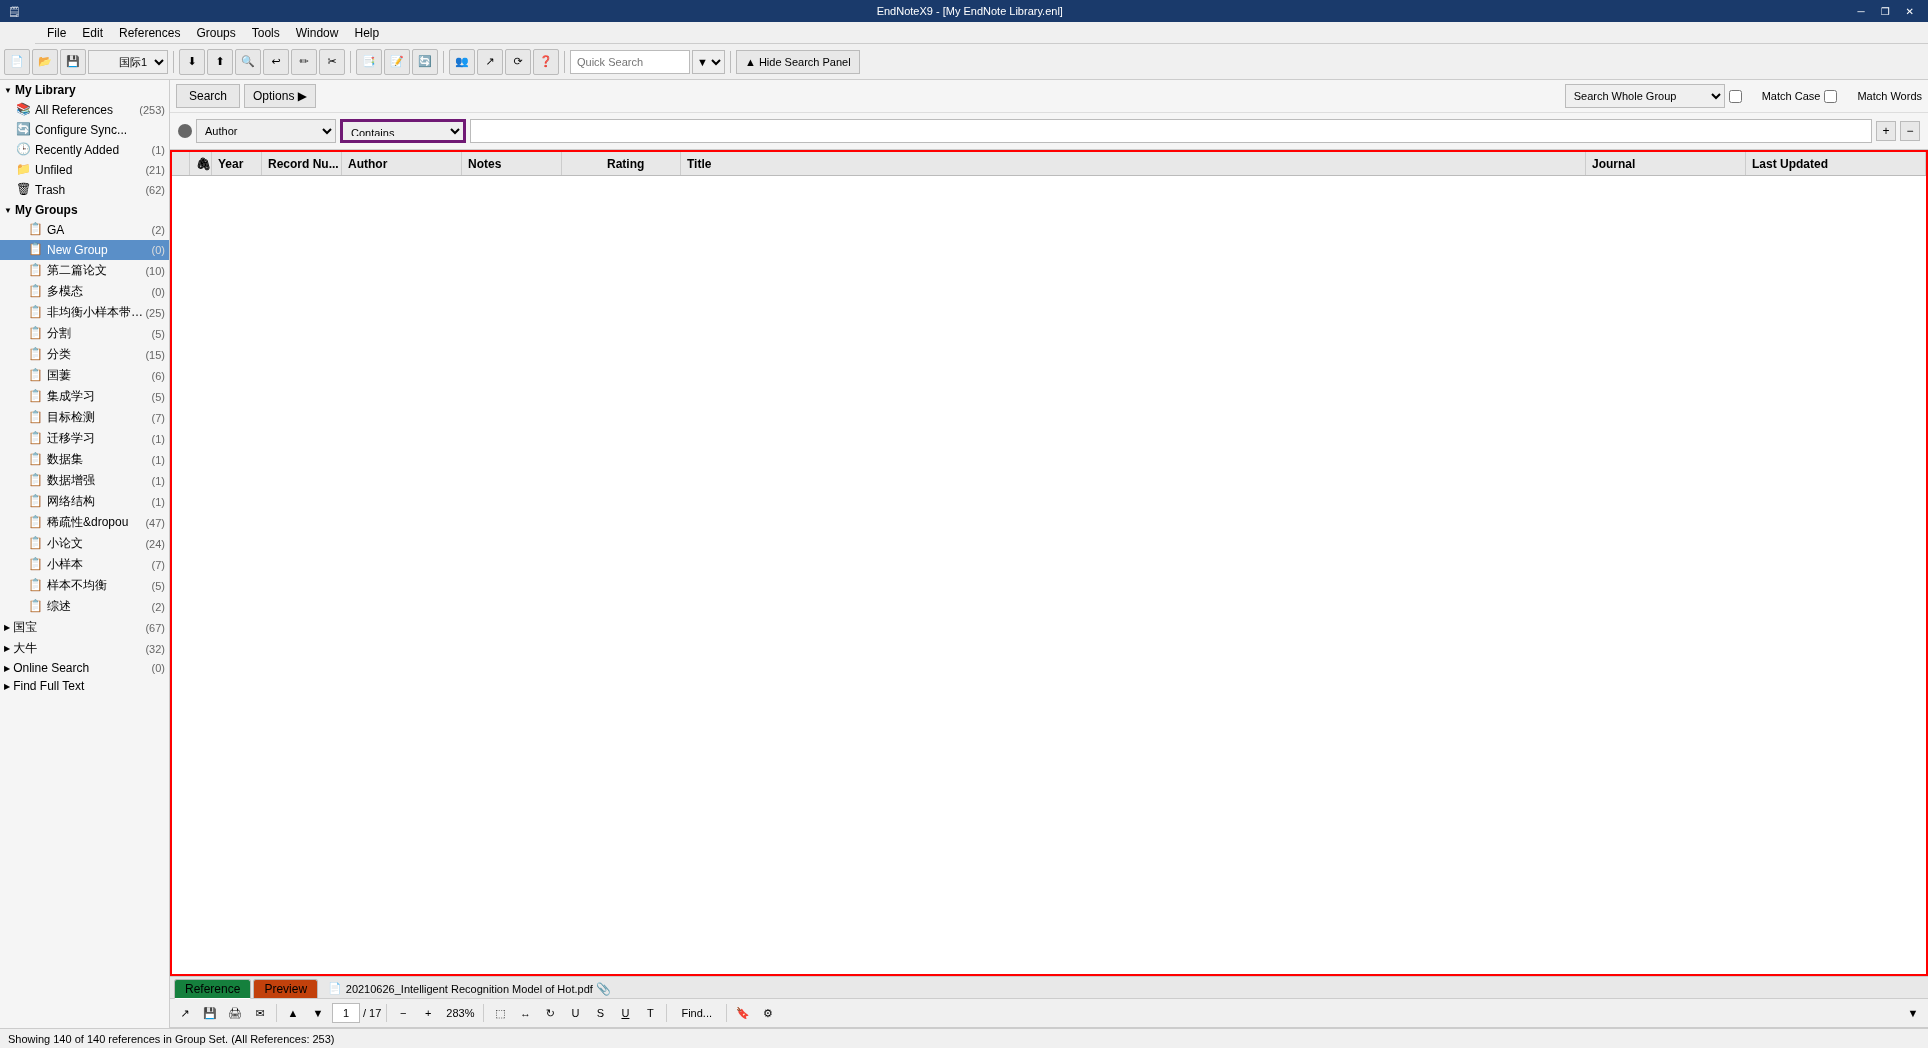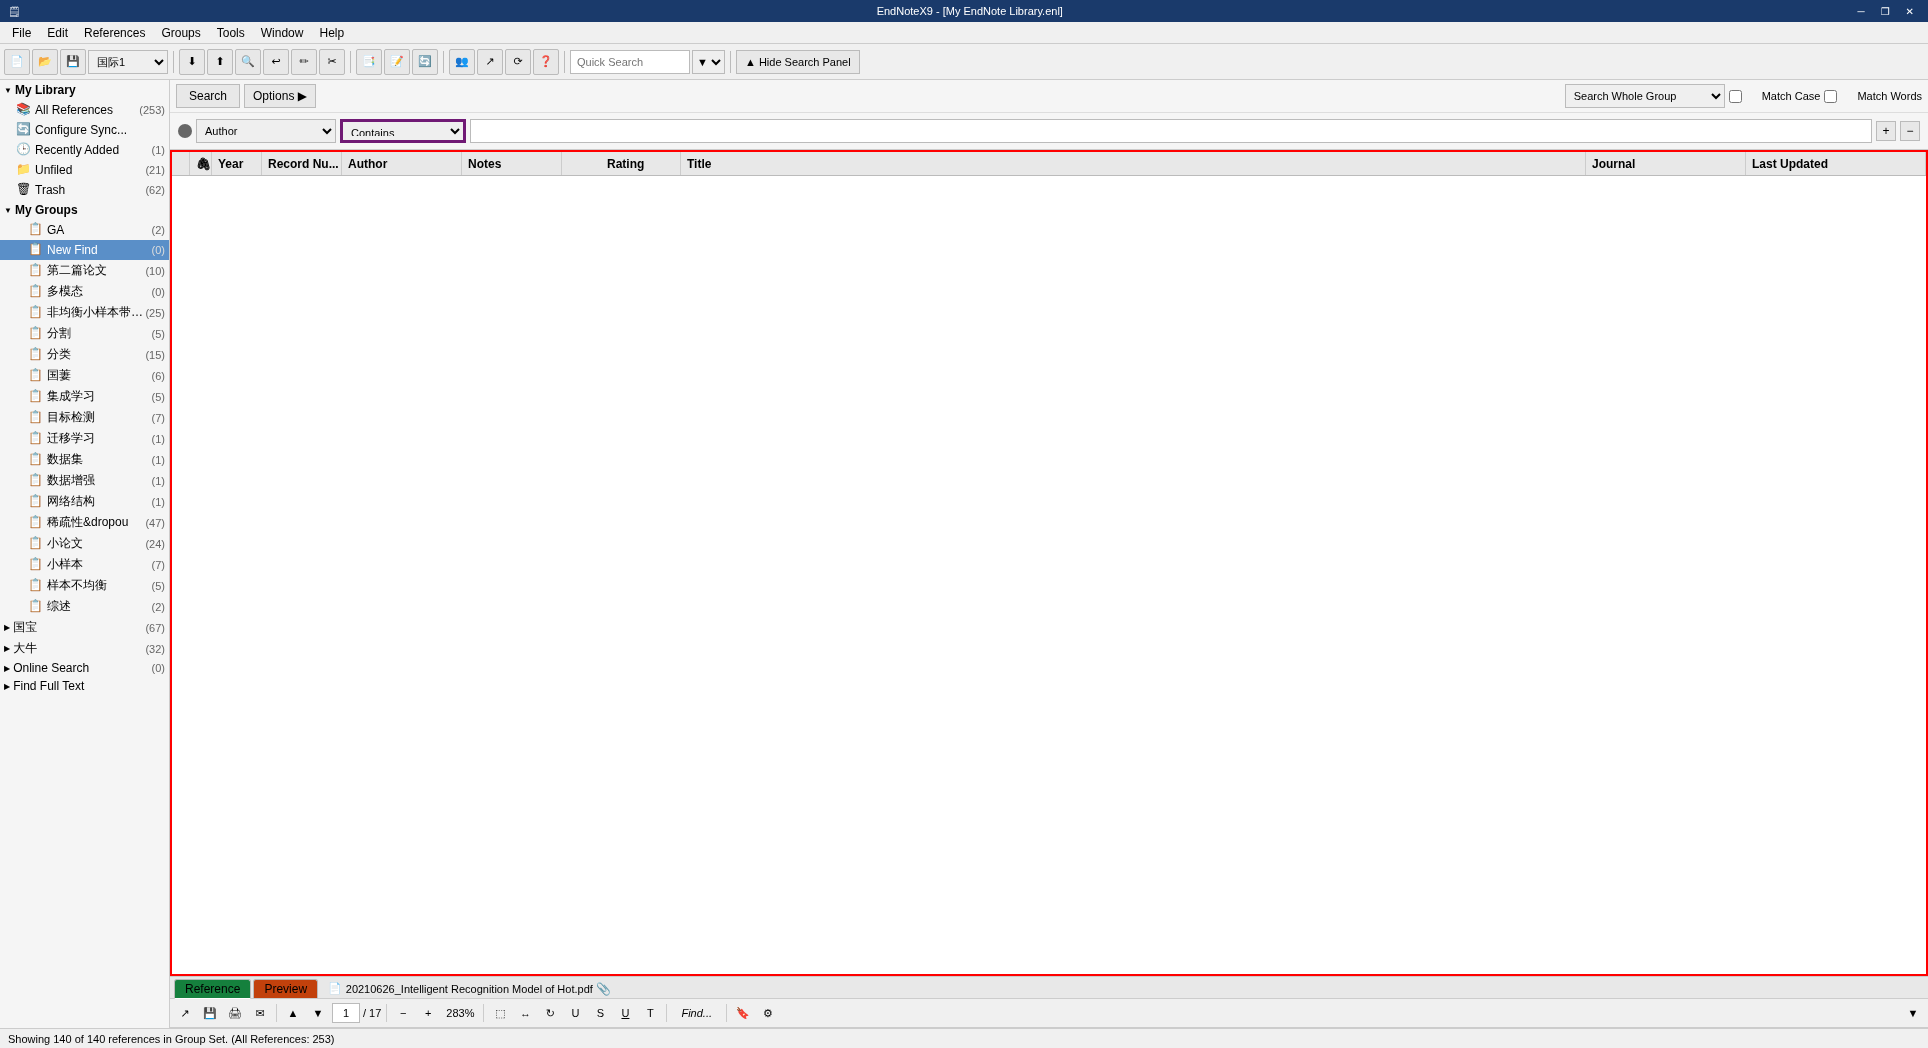--- a/index.html
+++ b/index.html
@@ -5,28 +5,28 @@
     * { box-sizing: border-box; margin: 0; padding: 0; }
     body { font-family: 'Segoe UI', Tahoma, Geneva, Verdana, sans-serif; font-size: 12px; background: #f0f0f0; overflow: hidden; width: 1928px; height: 1048px; }
     
     
     .title-bar { background: #1a3a6b; color: white; height: 22px; display: flex; align-items: center; justify-content: space-between; padding: 0 8px; font-size: 11px; }
     .title-bar-title { flex: 1; text-align: center; }
     .title-bar-controls { display: flex; gap: 4px; }
     .title-bar-btn { color: white; font-size: 10px; cursor: pointer; padding: 0 6px; }
 
     
-    .menu-bar { background: #f0f0f0; height: 22px; display: flex; align-items: center; padding: 0 4px; border-bottom: 1px solid #ccc; }
+    .menu-bar { background: #f0f0f0; height: 22px; display: flex; align-items: center; padding: 0 4px; border-bottom: 1px solid #ccc; margin-left: 35px; }
     .menu-item { padding: 2px 8px; font-size: 12px; cursor: pointer; }
 
     
     .toolbar { background: #f0f0f0; height: 36px; display: flex; align-items: center; padding: 0 4px; border-bottom: 1px solid #ccc; gap: 2px; }
     .toolbar-btn { width: 26px; height: 26px; background: #e8e8e8; border: 1px solid #bbb; border-radius: 2px; cursor: pointer; display: flex; align-items: center; justify-content: center; font-size: 11px; }
     .toolbar-separator { width: 1px; height: 22px; background: #bbb; margin: 0 3px; }
-    .toolbar-dropdown { height: 24px; padding: 2px 4px; border: 1px solid #bbb; font-size: 11px; min-width: 80px; }
+    .toolbar-dropdown { height: 24px; padding: 2px 4px; border: 1px solid #bbb; font-size: 11px; min-width: 80px; text-align: right; }
     .quick-search-box { height: 24px; padding: 2px 6px; border: 1px solid #bbb; font-size: 11px; width: 120px; }
     .hide-search-panel-btn { display: flex; align-items: center; gap: 3px; padding: 2px 8px; border: 1px solid #bbb; background: #e8e8e8; cursor: pointer; font-size: 11px; height: 24px; }
 
     
     .main-layout { display: flex; height: calc(1048px - 22px - 22px - 36px - 20px); }
 
     
     .sidebar { width: 170px; background: #f5f5f5; border-right: 1px solid #ccc; overflow-y: auto; flex-shrink: 0; }
     .sidebar-item { display: flex; align-items: center; padding: 2px 4px; cursor: pointer; font-size: 12px; }
     .sidebar-item.selected { background: #5a8fc8; color: white; }
@@ -209,21 +209,21 @@
     </div>
 
     <div class="sidebar-item indent-2">
       <span class="item-icon">📋</span>
       <span class="item-label">GA</span>
       <span class="item-count">(2)</span>
     </div>
 
     <div class="sidebar-item indent-2 selected">
       <span class="item-icon">📋</span>
-      <span class="item-label">New Find</span>
+      <span class="item-label">New Group</span>
       <span class="item-count">(0)</span>
     </div>
 
     <div class="sidebar-item indent-2">
       <span class="item-icon">📋</span>
       <span class="item-label">第二篇论文</span>
       <span class="item-count">(10)</span>
     </div>
 
     <div class="sidebar-item indent-2">
@@ -431,21 +431,21 @@
         <span class="zoom-display">283%</span>
         <div class="pdf-separator"></div>
         <div class="pdf-btn">⬚</div>
         <div class="pdf-btn">↔</div>
         <div class="pdf-btn">↻</div>
         <div class="pdf-btn">U</div>
         <div class="pdf-btn">S</div>
         <div class="pdf-btn" style="text-decoration:underline;">U</div>
         <div class="pdf-btn">T</div>
         <div class="pdf-separator"></div>
-        <div class="pdf-btn" style="padding: 0 8px; width:auto;font-style:italic;">Find...</div>
+        <div class="pdf-btn" style="padding: 0 8px; width:auto;">Find...</div>
         <div class="pdf-separator"></div>
         <div class="pdf-btn">🔖</div>
         <div class="pdf-btn">⚙</div>
         <div style="flex:1;"></div>
         <div class="pdf-btn">▼</div>
       </div>
     </div>
   </div>
 </div>
 

